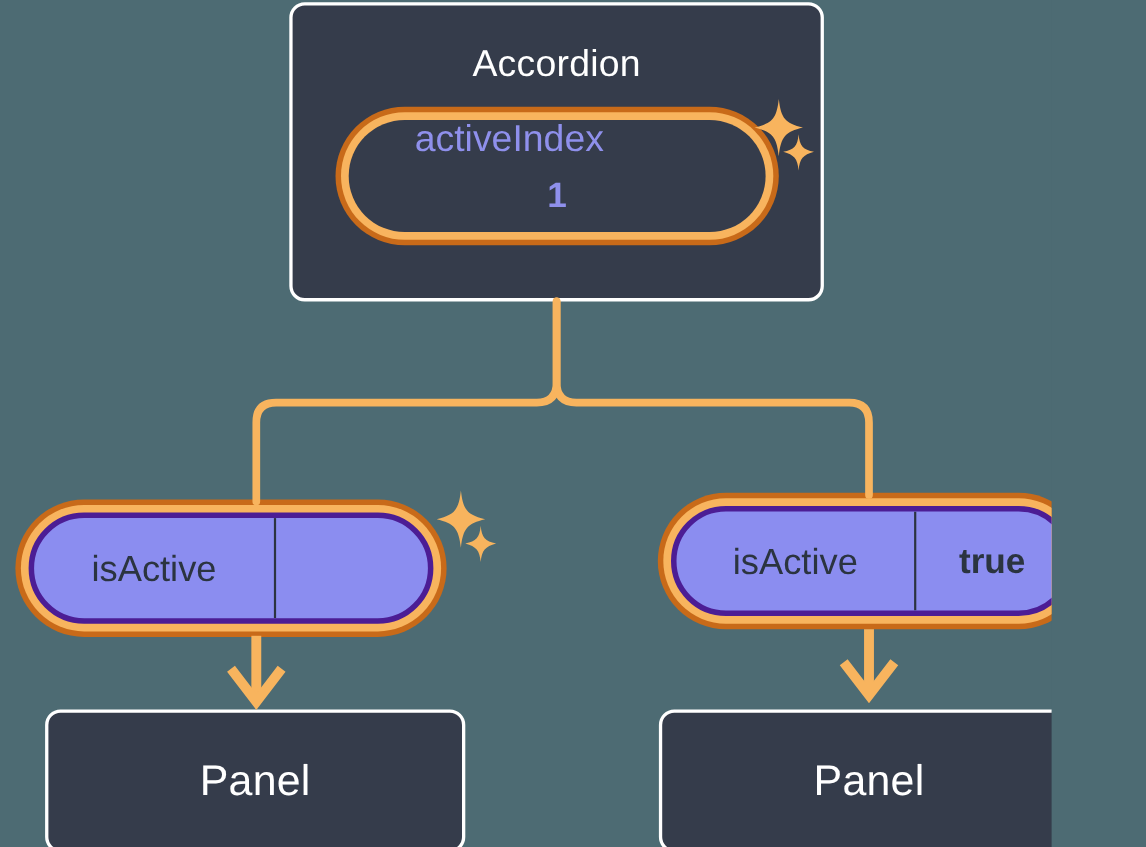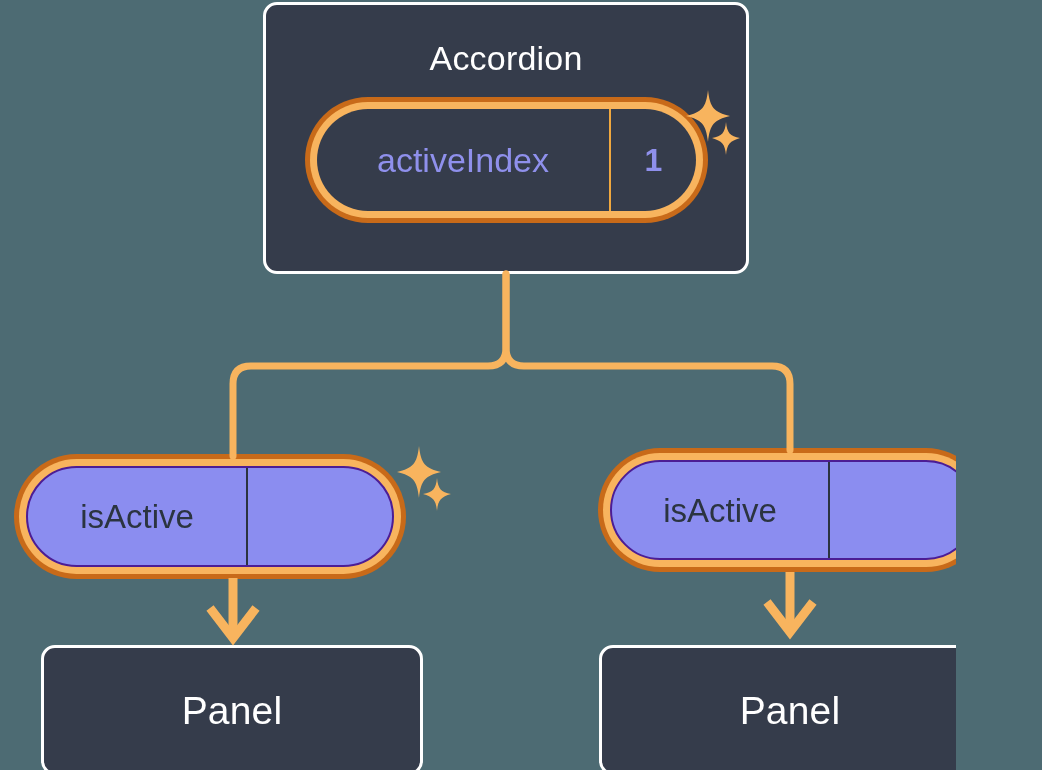--- a/index.html
+++ b/index.html
@@ -87,41 +87,41 @@
   }
   .pill-key, .pill-val {
     display: flex;
     align-items: center;
     justify-content: center;
     white-space: nowrap;
     line-height: 1;
   }
 
   
-  .pill-dark .pill-inner { background: #353c4b; }
+  .pill-dark .pill-inner { background: #353c4b; flex-direction: column; }
   .pill-dark .pill-key {
     color: #8f90ec;
     font-size: 34px;
     font-weight: 400;
   }
   .pill-dark .pill-val {
     color: #8f90ec;
     font-size: 32px;
     font-weight: 700;
   }
   .pill-dark .pill-divider {
     width: 2px;
     background: #f0a83f;
     align-self: stretch;
   }
 
   
   .pill-purple .pill-inner {
     background: #8b8df0;
-    border: 2px solid #4c1d95;
+    border: 5px solid #4c1d95;
   }
   .pill-purple .pill-key {
     color: #2b3440;
     font-size: 33px;
     font-weight: 400;
   }
   .pill-purple .pill-val {
     color: #2b3440;
     font-size: 32px;
     font-weight: 700;
@@ -202,20 +202,21 @@
         <div class="pill-divider"></div>
       </div>
     </div>
   </div>
 
   <div id="pill-isactive-right" class="pill pill-outer pill-purple">
     <div class="pill-mid">
       <div class="pill-inner">
         <div class="pill-key">isActive</div>
         <div class="pill-divider"></div>
+        <div class="pill-val">true</div>
       </div>
     </div>
   </div>
 
   <div id="panel-left" class="card panel-card">
     <div class="card-title">Panel</div>
   </div>
 
   <div id="panel-right" class="card panel-card">
     <div class="card-title">Panel</div>

